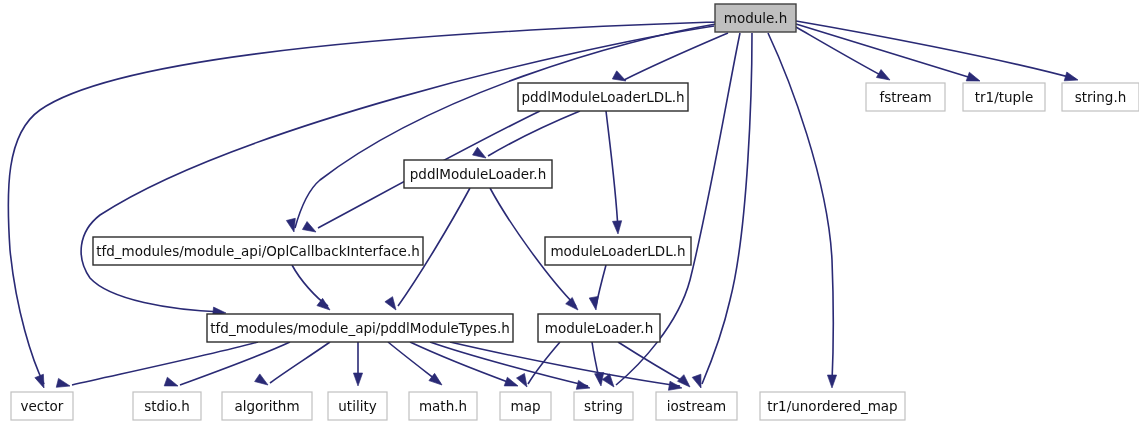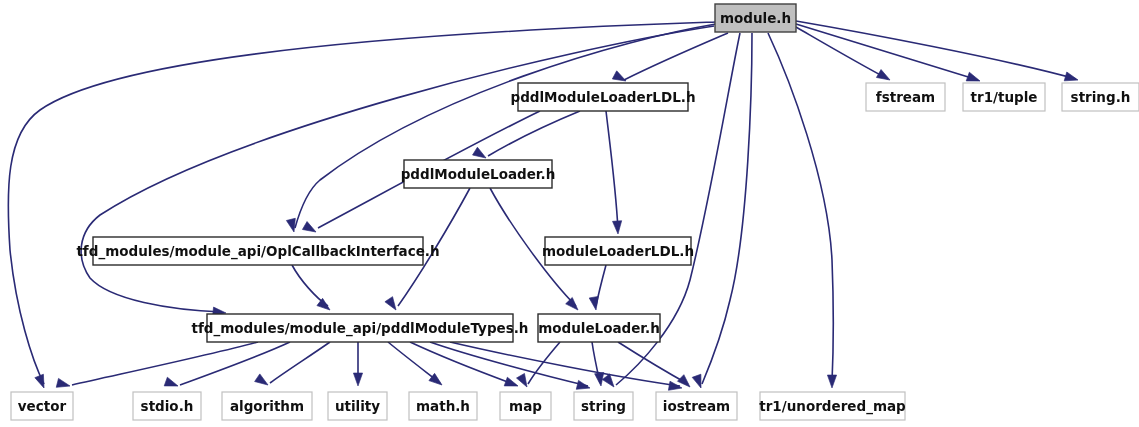--- a/index.html
+++ b/index.html
@@ -7,21 +7,20 @@
     padding: 0;
     background: #ffffff;
   }
   #graph-root {
     position: relative;
     width: 1139px;
     height: 427px;
     background: #ffffff;
     font-family: "DejaVu Sans", "Liberation Sans", sans-serif;
     overflow: hidden;
-    font-weight: bold;
   }
   svg.graph-canvas {
     position: absolute;
     left: 0;
     top: 0;
     width: 1139px;
     height: 427px;
   }
   .edge-path {
     fill: none;

